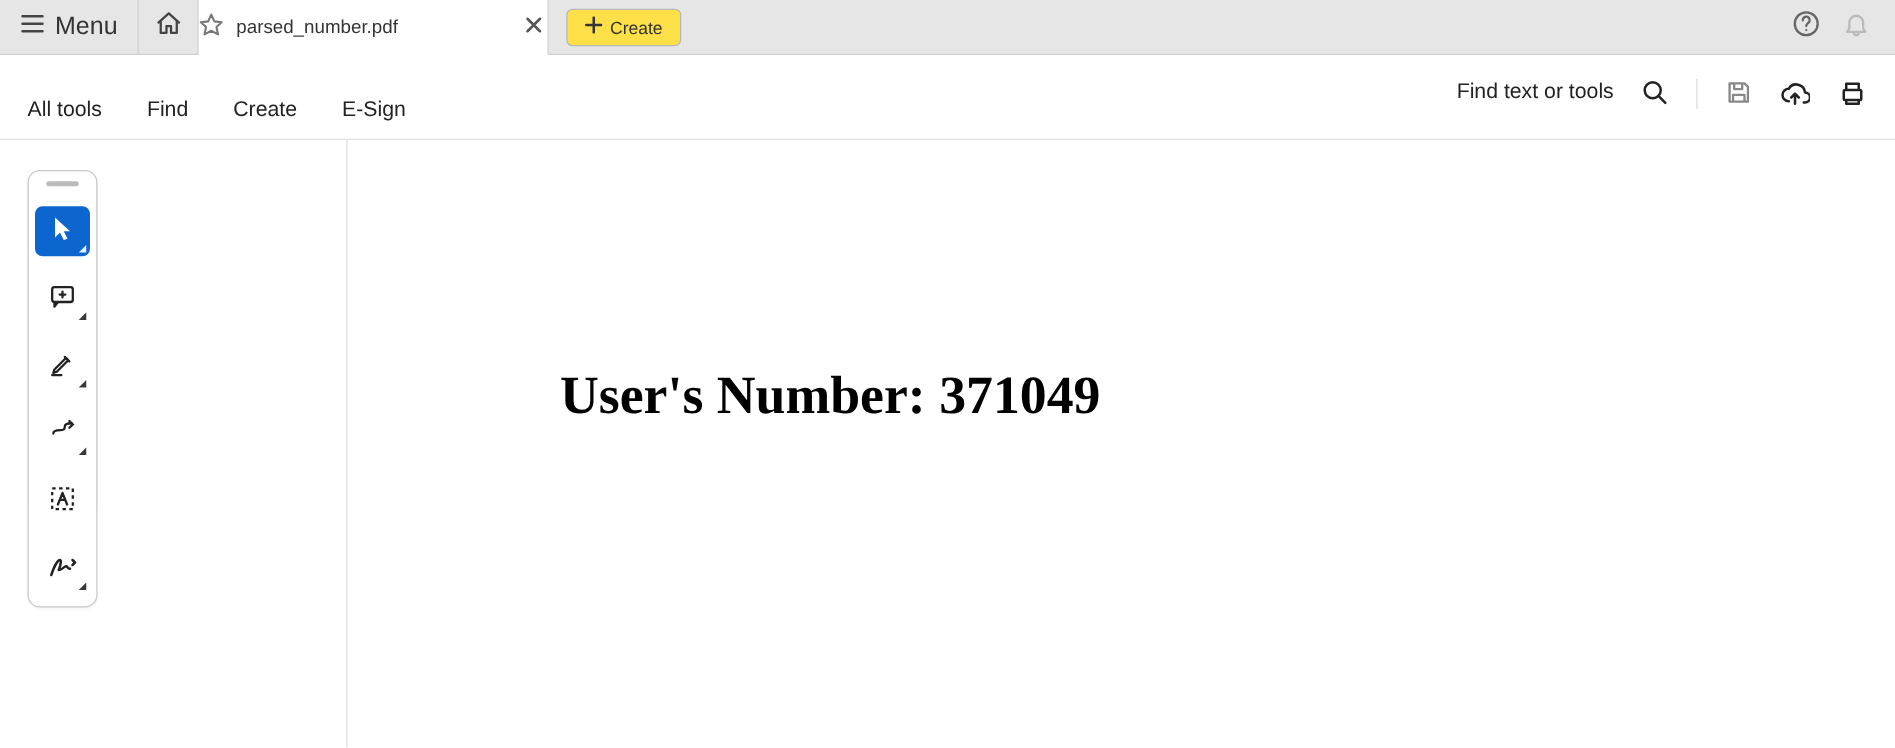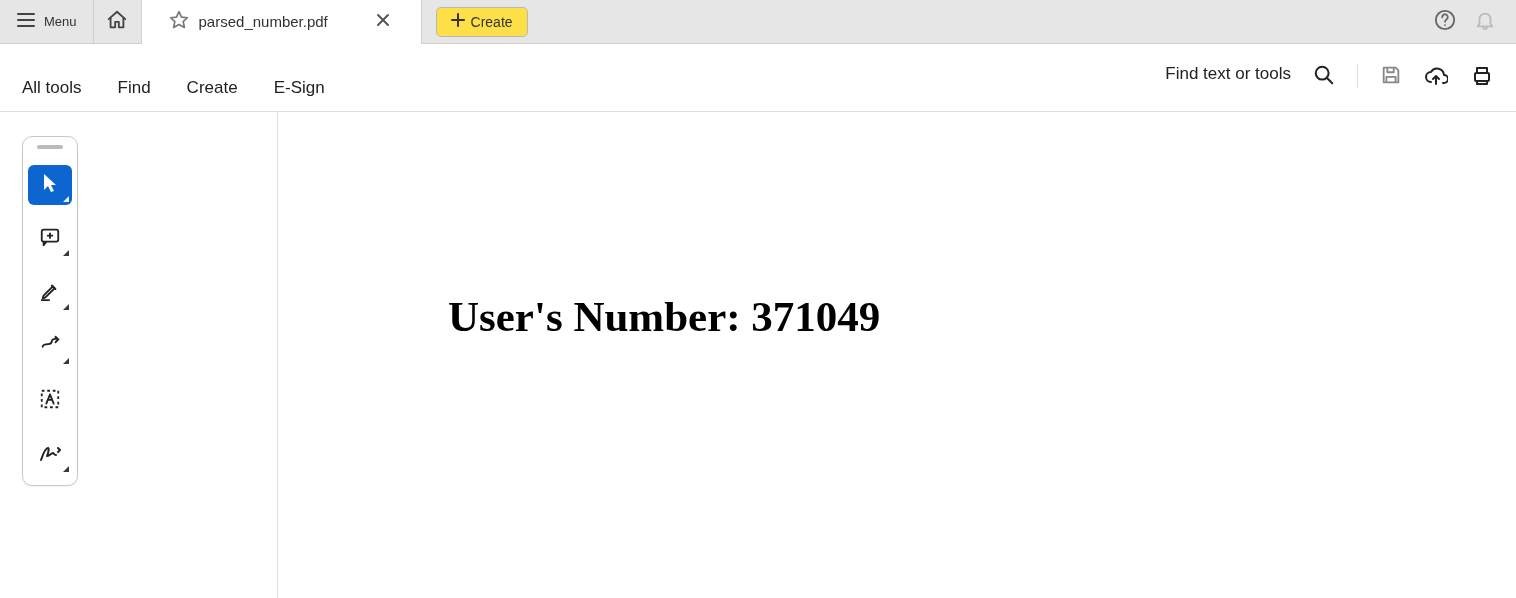--- a/index.html
+++ b/index.html
@@ -21,37 +21,37 @@
   }
   .menu-btn {
     display: flex;
     align-items: center;
     gap: 8px;
     padding: 0 16px;
     height: 44px;
     cursor: pointer;
     border-right: 1px solid #cfcfcf;
     color: #333;
-    font-size: 13px;
+    font-size: 20px;
   }
   .home-btn {
     width: 48px;
     height: 44px;
     display: flex;
     align-items: center;
     justify-content: center;
     cursor: pointer;
     border-right: 1px solid #cfcfcf;
   }
   .tab {
     height: 44px;
     background: #fff;
     display: flex;
     align-items: center;
-    padding: 0 27px;
+    padding: 0 0;
     gap: 10px;
     min-width: 280px;
     border-right: 1px solid #d0d0d0;
     font-size: 15px;
     color: #333;
   }
   .tab-close {
     margin-left: auto;
     cursor: pointer;
     padding: 4px;

